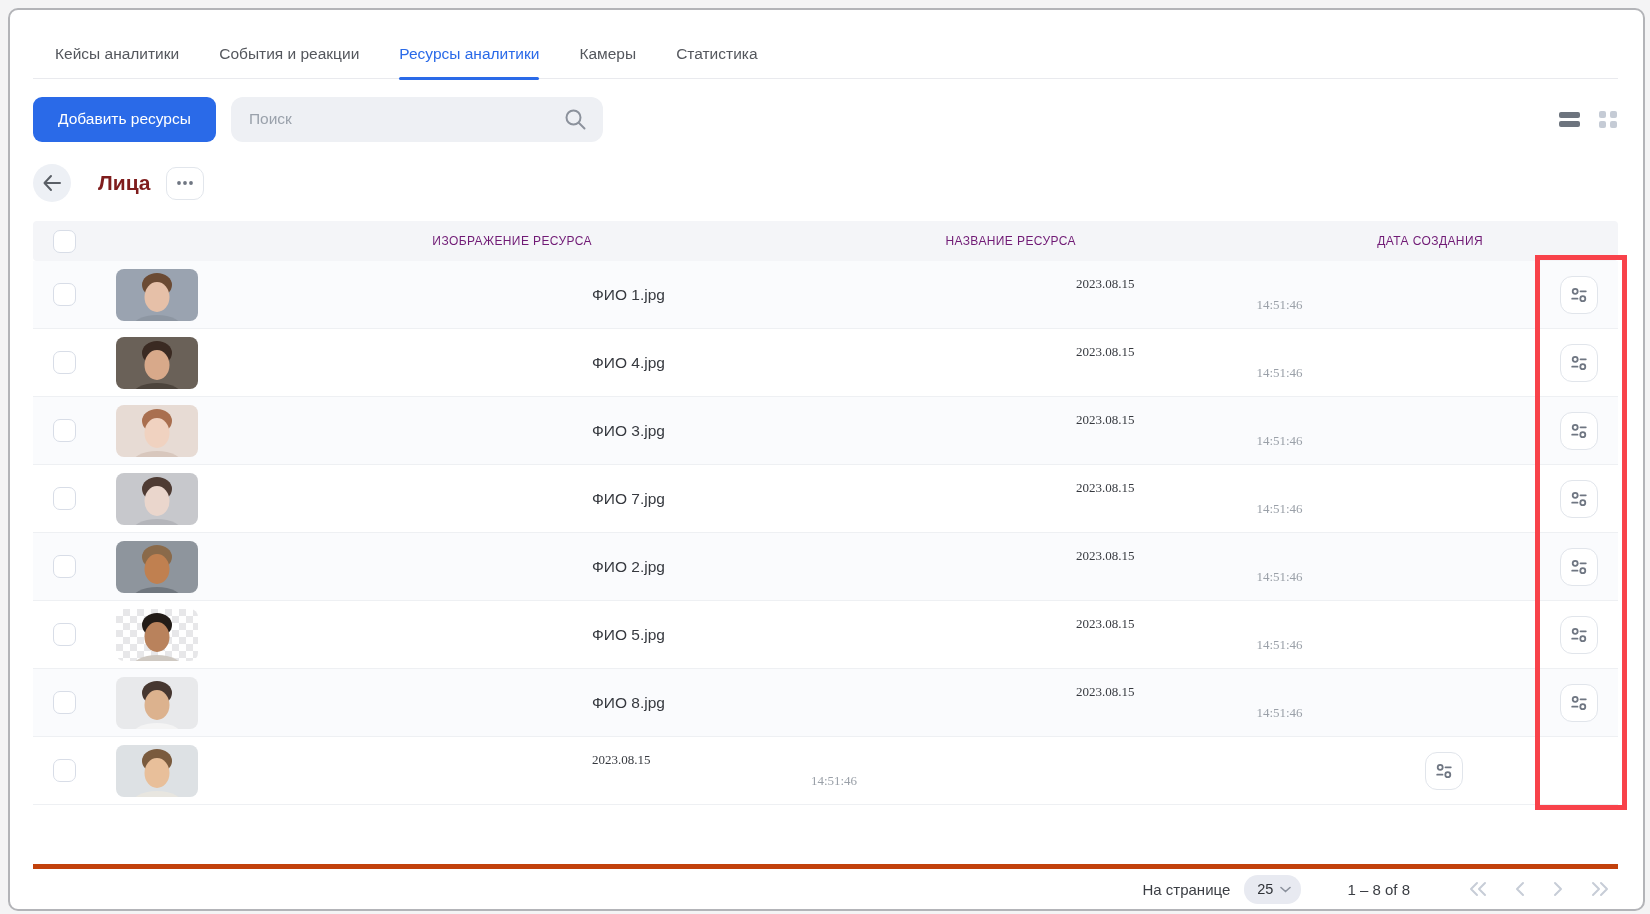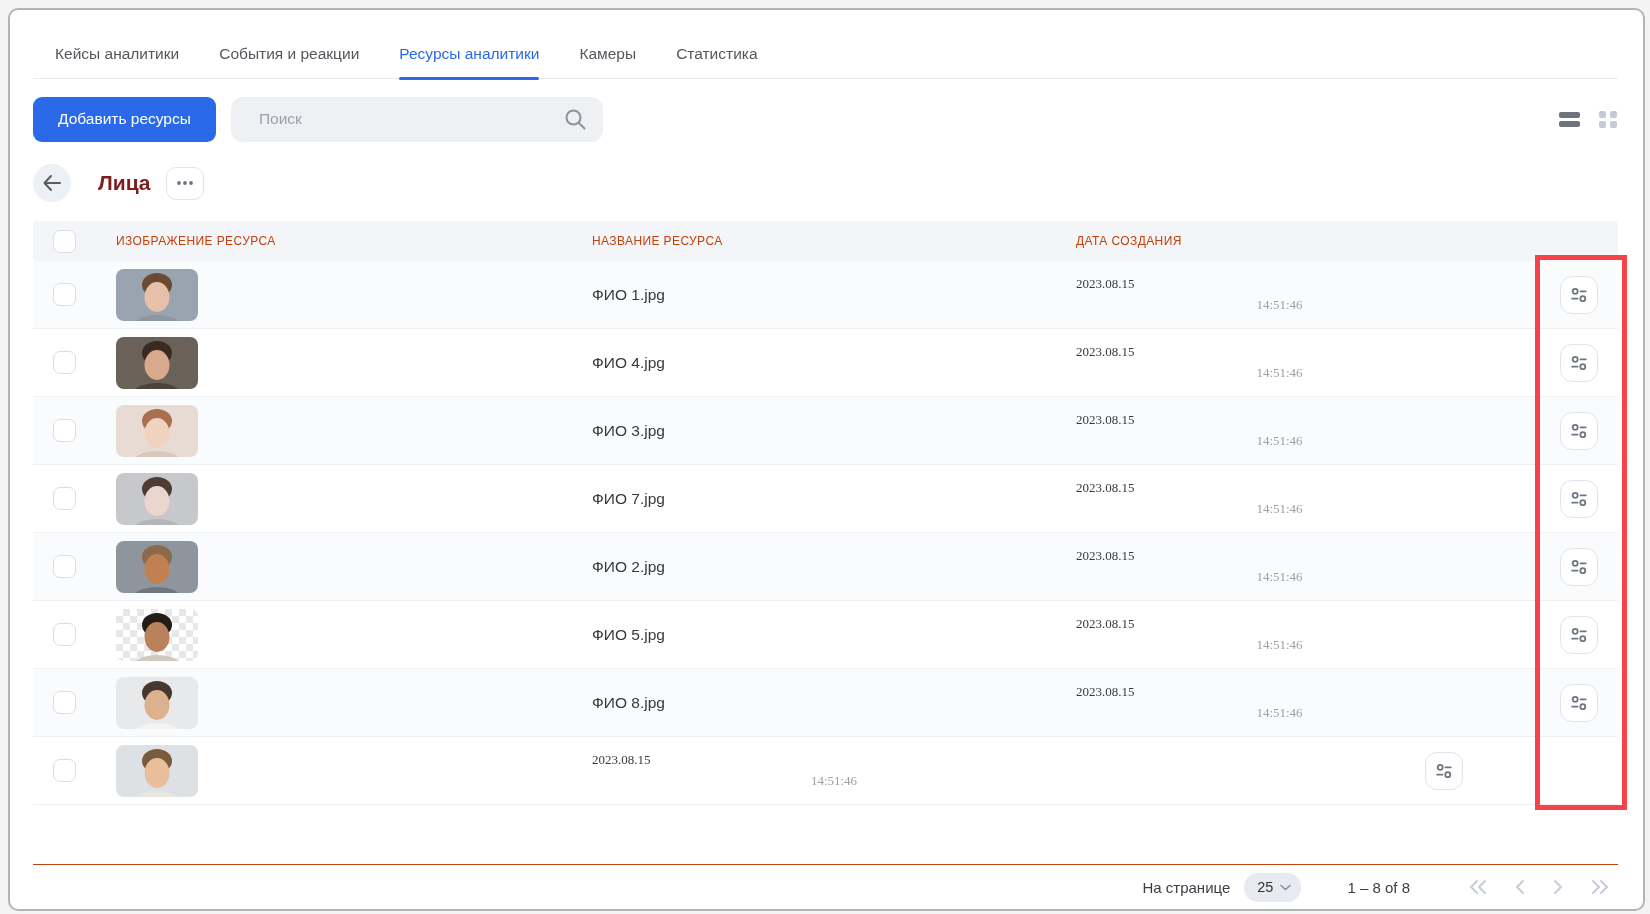--- a/index.html
+++ b/index.html
@@ -47,21 +47,21 @@
     font-size: 15.5px; font-weight: 500; font-family: inherit;
     cursor: pointer;
   }
   .search {
     margin-left: 15px; width: 372px; height: 45px;
     background: #eef0f4; border-radius: 12px;
     position: relative; display: flex; align-items: center;
   }
   .search input {
     width: 100%; height: 100%; background: transparent; border: none; outline: none;
-    padding: 0 50px 0 28px; font-size: 15.5px; font-family: inherit; color: #333;
+    padding: 0 50px 0 18px; font-size: 15.5px; font-family: inherit; color: #333;
   }
   .search input::placeholder { color: #9aa1ab; }
   .search .mag { position: absolute; right: 16px; top: 11px; }
   .view-toggles { margin-left: auto; display: flex; gap: 18px; align-items: center; }
   .icon-btn-bare { background: none; border: none; cursor: pointer; padding: 0; line-height: 0; }
 
   
   .title-row { margin-top: 22px; height: 38px; display: flex; align-items: center; }
   .back-circle {
     width: 38px; height: 38px; border-radius: 50%;
@@ -77,21 +77,21 @@
 
   
   .table-wrap { margin-top: 19px; position: relative; }
   .thead, .trow {
     display: grid;
     grid-template-columns: 62px 497px 484px 407px 1fr;
     align-items: center;
   }
   .thead {
     height: 40px; background: #f4f5f8; border-radius: 4px;
-    font-size: 12px; color: #c2410c; letter-spacing: .4px;
+    font-size: 12px; color: #701a75; letter-spacing: .4px; text-align: right;
   }
   .trow { height: 68px; border-bottom: 1px solid #eef0f3; background: #fff; }
   .trow:nth-child(odd) { background: #fafbfd; }
   .cell-img-h, .cell-img { padding-left: 21px; }
   .checkbox {
     width: 23px; height: 23px; margin: 0 auto;
     background: #fff; border: 1.5px solid #d8dde7; border-radius: 7px;
     cursor: pointer; display: block;
   }
   .thumb {
@@ -113,21 +113,21 @@
     cursor: pointer; display: flex; align-items: center; justify-content: center;
   }
   .highlight-box {
     position: absolute; left: 1502px; top: 34px; width: 92px; height: 555px;
     border: 5px solid var(--highlight); pointer-events: none; z-index: 5;
   }
 
   
   .pagination {
     margin-top: auto; height: 45px;
-    border-top: 1px solid #c2410c;
+    border-top: 5px solid #c2410c;
     display: flex; align-items: center; justify-content: flex-end;
     padding-right: 8px; font-size: 15px; color: #3b3e44;
   }
   .per-page-select {
     margin-left: 14px; height: 29px; padding: 0 10px 0 13px;
     background: #e8eaf1; border: none; border-radius: 14px;
     display: flex; align-items: center; gap: 7px;
     font-size: 14.5px; font-family: inherit; color: #2f3237; cursor: pointer;
   }
   .range-label { margin-left: 46px; }

